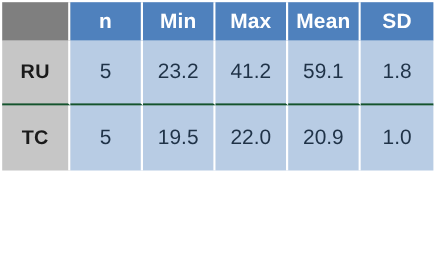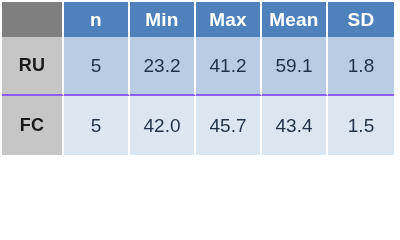--- a/index.html
+++ b/index.html
@@ -27,21 +27,21 @@
     height: 153px;
     table-layout: fixed;
   }
   table.stats-table td,
   table.stats-table th {
     padding: 0;
     margin: 0;
     text-align: center;
     vertical-align: middle;
     border-right: 2px solid #ffffff;
-    border-bottom: 2px solid #8b5cf6;
+    border-bottom: 2px solid #14532d;
     overflow: hidden;
     white-space: nowrap;
   }
   table.stats-table tr > *:last-child {
     border-right: none;
   }
   table.stats-table tr:last-child > * {
     border-bottom: none;
   }
 
@@ -104,23 +104,23 @@
     </thead>
     <tbody>
       <tr class="data-row band-dark">
         <td class="row-label">RU</td>
         <td class="data-cell">5</td>
         <td class="data-cell">23.2</td>
         <td class="data-cell">41.2</td>
         <td class="data-cell">59.1</td>
         <td class="data-cell">1.8</td>
       </tr>
-      <tr class="data-row band-light">
-        <td class="row-label">FC</td>
+      <tr class="data-row band-dark">
+        <td class="row-label">TC</td>
         <td class="data-cell">5</td>
-        <td class="data-cell">42.0</td>
-        <td class="data-cell">45.7</td>
-        <td class="data-cell">43.4</td>
-        <td class="data-cell">1.5</td>
+        <td class="data-cell">19.5</td>
+        <td class="data-cell">22.0</td>
+        <td class="data-cell">20.9</td>
+        <td class="data-cell">1.0</td>
       </tr>
     </tbody>
   </table>
 </div>
 
 </body></html>

